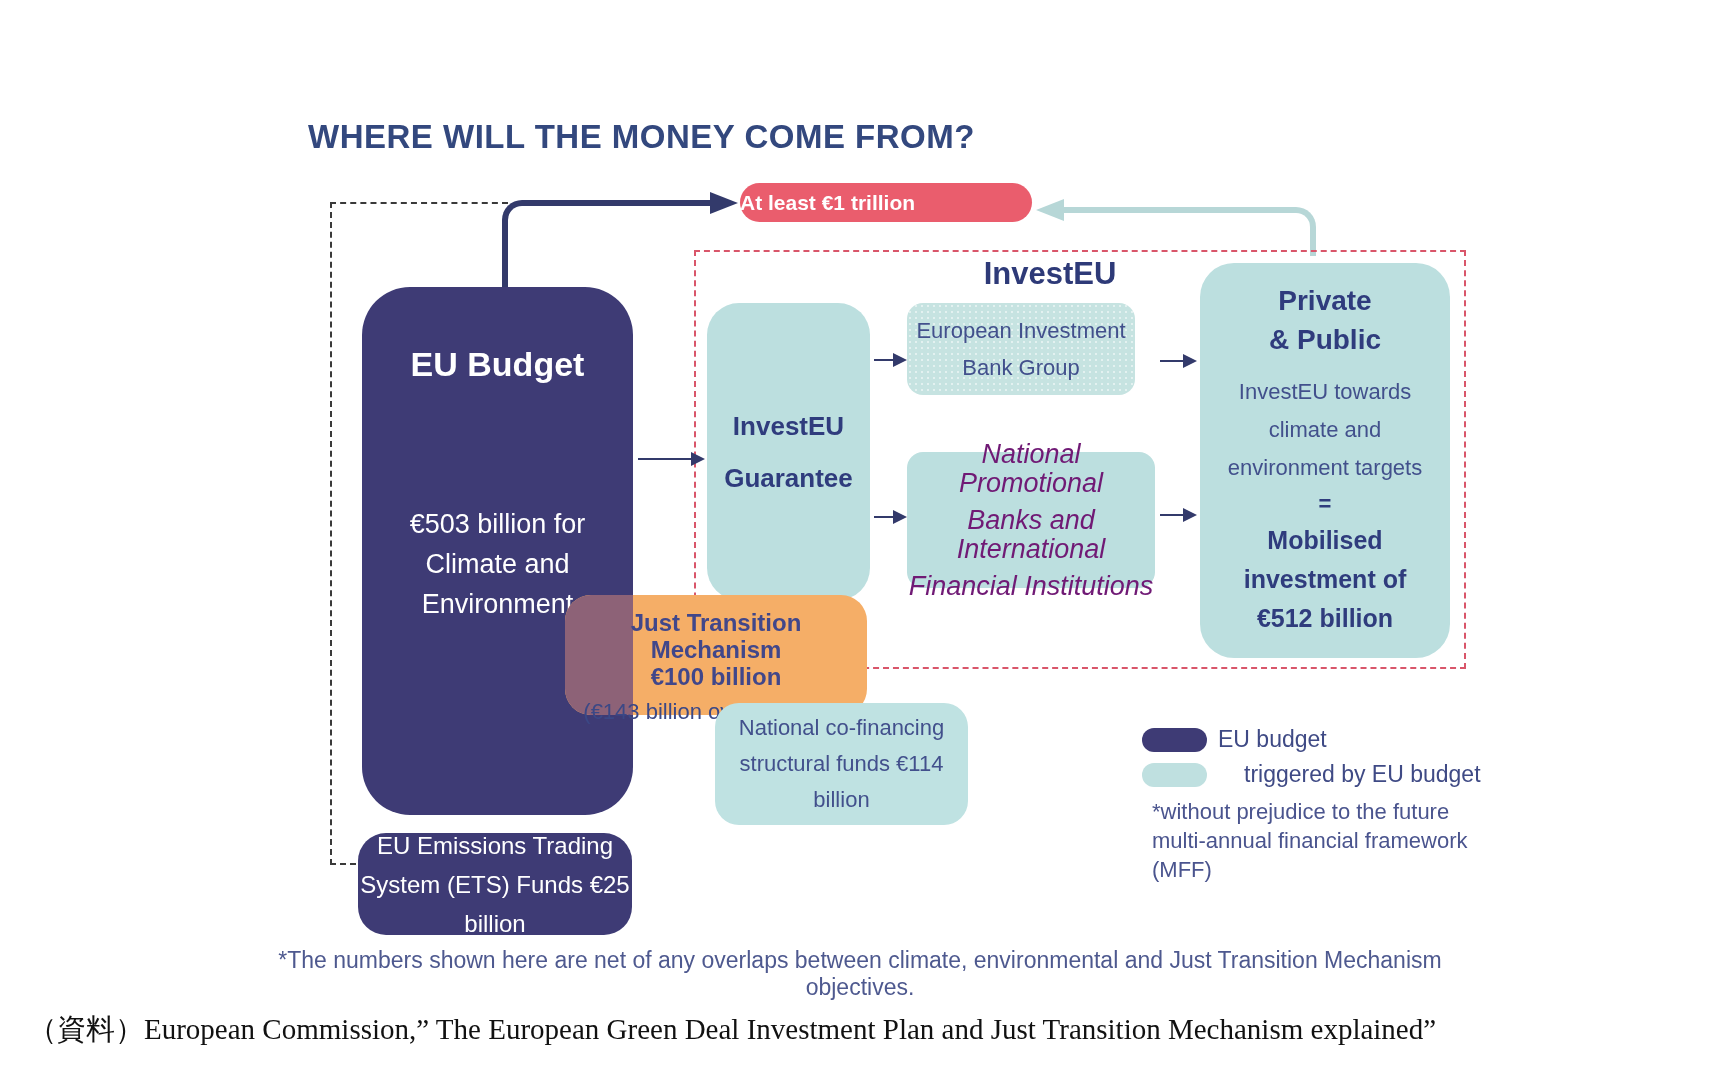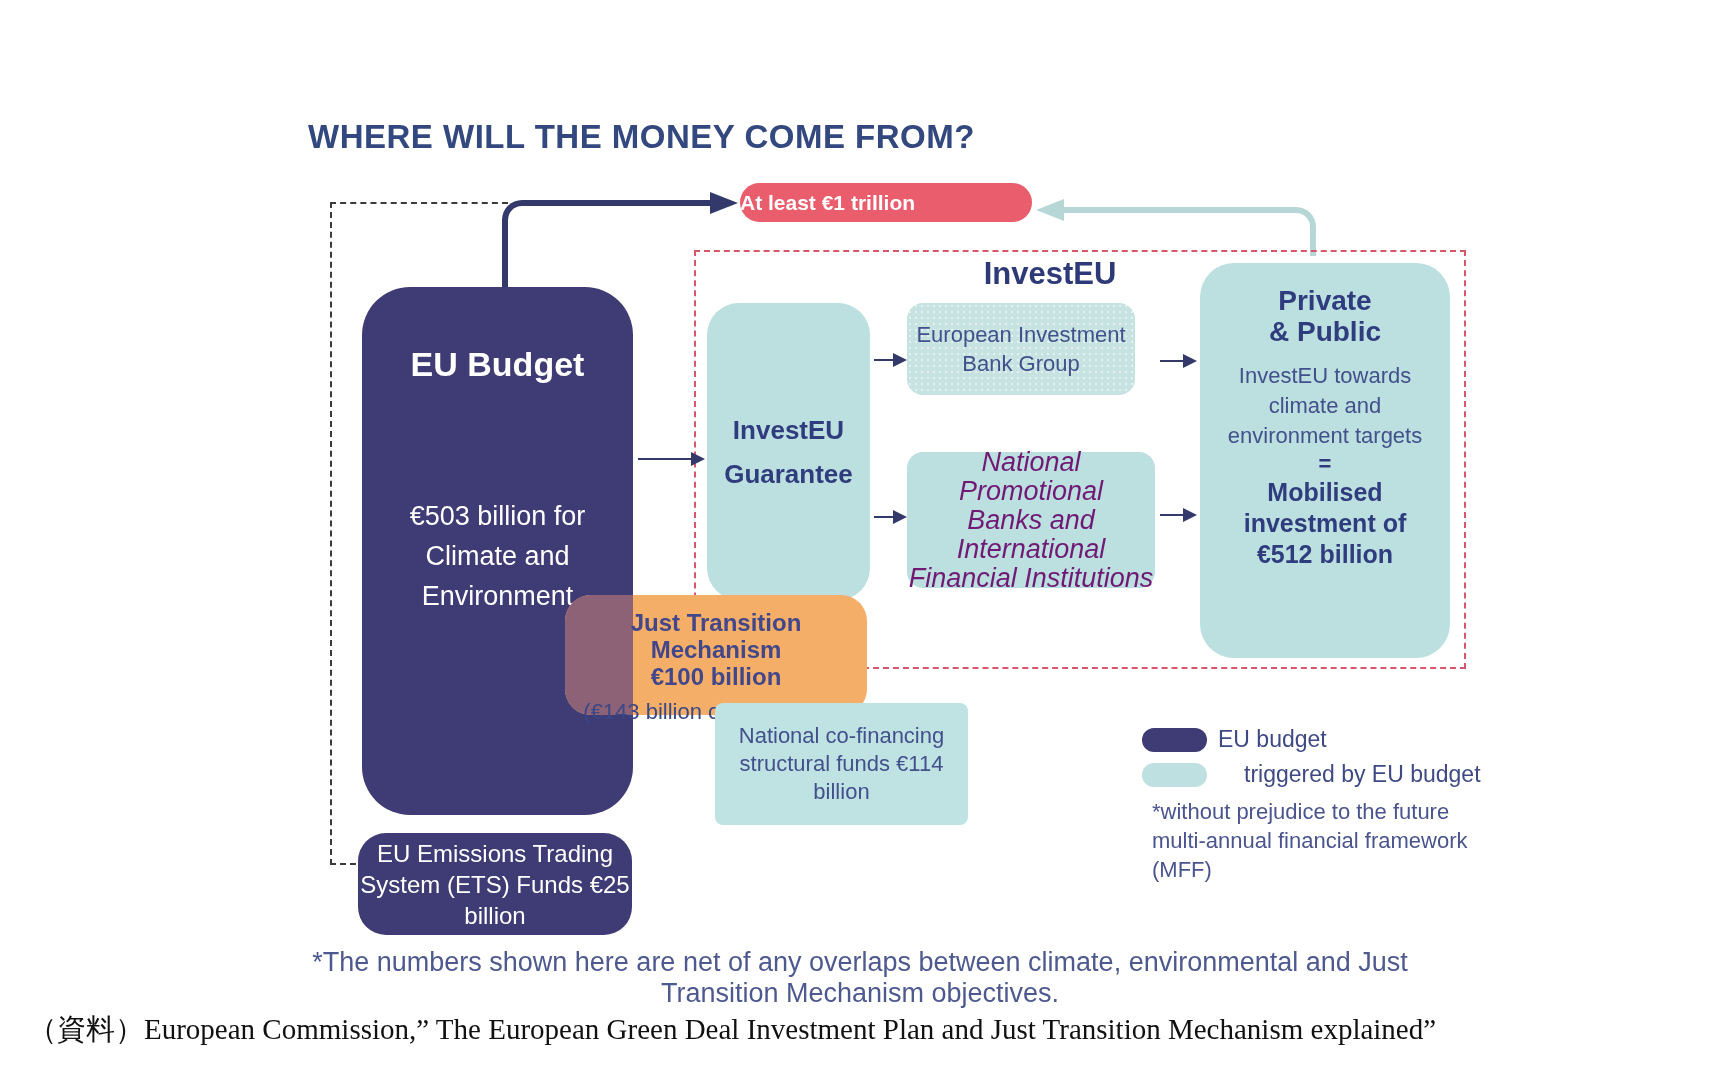--- a/index.html
+++ b/index.html
@@ -27,21 +27,21 @@
               border-top:6px solid #B7D7D7;border-right:6px solid #B7D7D7;border-top-right-radius:20px;}
   .teal-head{left:1036px;top:199px;width:0;height:0;
              border-top:11px solid transparent;border-bottom:11px solid transparent;border-right:28px solid #B7D7D7;}
 
   .pill{left:740px;top:183px;width:292px;height:39px;background:#EA5D6D;border-radius:20px;
         display:flex;align-items:center;justify-content:flex-start;color:#fff;font-weight:bold;font-size:21px;z-index:6;}
 
   .inv-box{left:694px;top:250px;width:768px;height:415px;border:2px dashed #D9566A;z-index:1;}
   .inv-title{left:960px;top:256px;width:180px;text-align:center;font-size:31px;font-weight:bold;color:#2E3A78;z-index:2;}
 
-  .box{border-radius:26px;display:flex;flex-direction:column;align-items:center;text-align:center;}
+  .box{border-radius:26px;display:flex;flex-direction:column;align-items:center;text-align:center;gap:8px;}
   .eu-budget{left:362px;top:287px;width:271px;height:528px;background:#3E3B75;border-radius:48px;z-index:2;}
   .eu-budget .t1{margin-top:58px;color:#fff;font-weight:bold;font-size:34px;}
   .eu-budget .b{color:#fff;font-size:27px;line-height:40px;}
   .eu-budget .grp{margin-top:112px;}
 
   .ets{left:358px;top:833px;width:274px;height:102px;background:#3E3B75;border-radius:28px;z-index:2;
        justify-content:center;}
   .ets div{color:#fff;font-size:24px;line-height:31px;}
 
   .guarantee{left:707px;top:303px;width:163px;height:297px;background:#BCDFDF;z-index:2;border-radius:32px;
@@ -64,37 +64,37 @@
   .pp .m{color:#2F3C7D;font-weight:bold;font-size:25px;line-height:31px;}
 
   .jtm{left:565px;top:595px;width:302px;height:120px;background:#F5AE67;border-radius:26px;z-index:3;}
   .jtm-overlap{left:565px;top:595px;width:68px;height:120px;background:#8D6277;border-radius:26px 0 0 26px;z-index:4;}
   .jtm-text{left:565px;top:595px;width:302px;height:120px;z-index:5;display:flex;flex-direction:column;
             align-items:center;text-align:center;}
   .jtm-text .t{color:#41478A;font-weight:bold;font-size:24px;line-height:27px;}
   .jtm-text .t1{margin-top:14px;}
   .jtm-text .n{margin-top:9px;color:#3B4886;font-size:22px;}
 
-  .cofin{left:715px;top:703px;width:253px;height:122px;background:#BFE2E2;border-radius:8px;z-index:5;justify-content:center;}
+  .cofin{left:715px;top:703px;width:253px;height:122px;background:#BFE2E2;border-radius:24px;z-index:5;justify-content:center;}
   .cofin div{color:#42508C;font-size:22px;line-height:28px;}
 
   
   .sline{height:0;border-top:2px solid #333a6b;z-index:2;}
   .shead{width:0;height:0;border-top:7px solid transparent;border-bottom:7px solid transparent;
          border-left:14px solid #333a6b;z-index:2;}
 
   
   .lg-navy{left:1142px;top:728px;width:65px;height:24px;border-radius:12px;background:#3E3B75;}
   .lg-teal{left:1142px;top:763px;width:65px;height:24px;border-radius:12px;background:#BFE0E0;}
   .lg-label{color:#3F4A85;font-size:23px;}
   .lg-l1{left:1218px;top:726px;}
   .lg-l2{left:1244px;top:761px;}
   .mff{left:1152px;top:797px;width:330px;color:#4A548E;font-size:22px;line-height:29px;}
 
-  .footnote{left:250px;top:947px;width:1220px;text-align:center;color:#4E598F;font-size:27px;}
+  .footnote{left:250px;top:947px;width:1220px;text-align:center;color:#4E598F;font-size:23px;}
   .source{left:28px;top:1010px;width:1680px;font-family:"Liberation Serif","DejaVu Serif",serif;
           font-size:29px;color:#111;}
 </style>
 </head>
 <body>
 
 <div class="canvas">
 
   <div class="abs heading">WHERE WILL THE MONEY COME FROM?</div>
 

